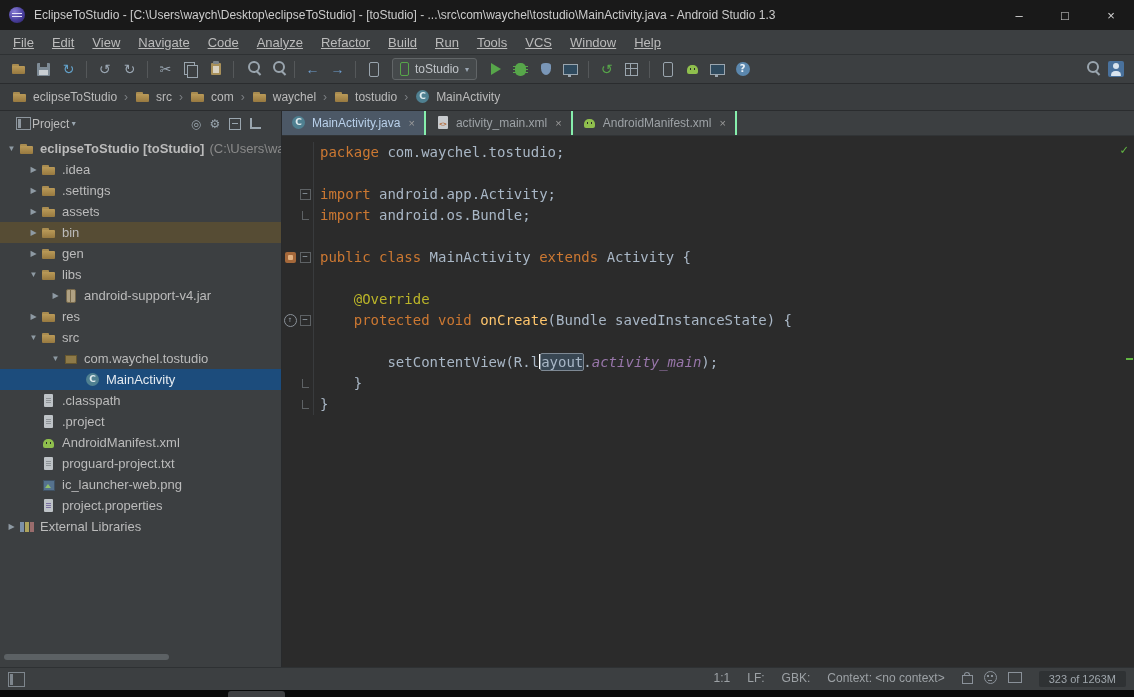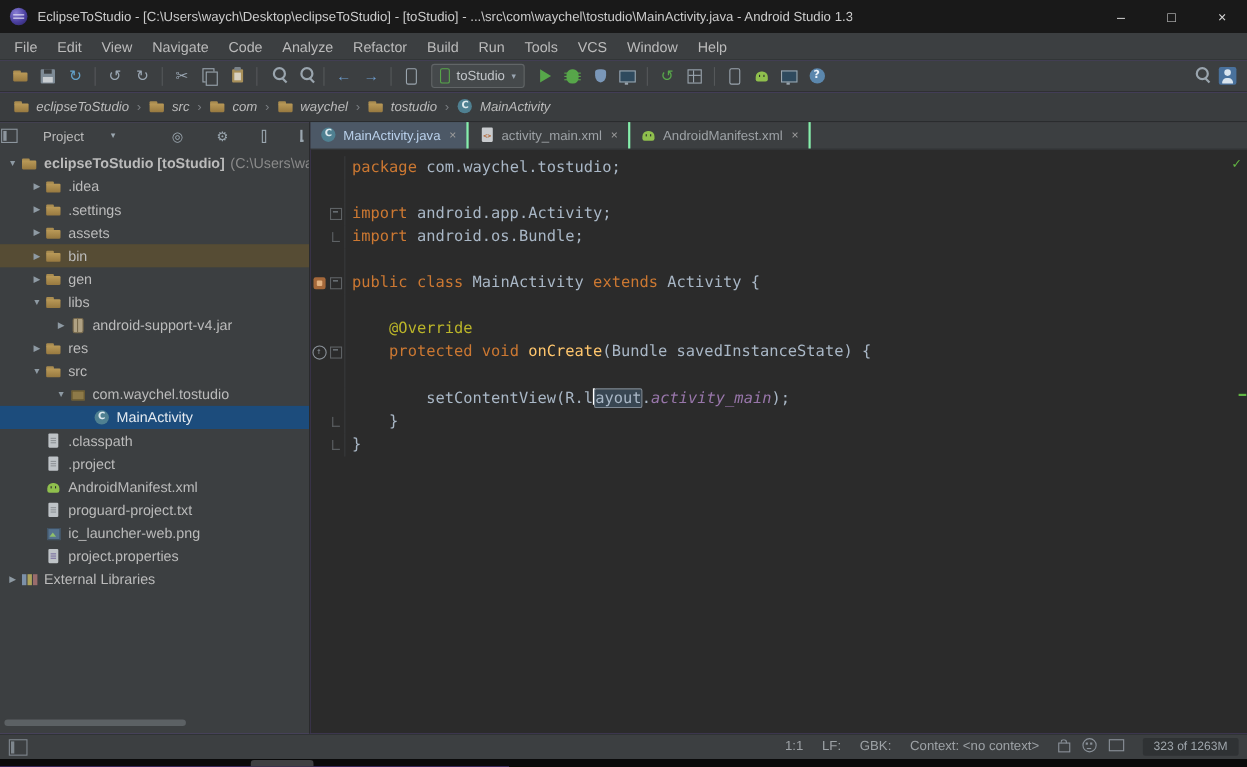--- a/index.html
+++ b/index.html
@@ -10,21 +10,21 @@
   .titlebar{height:30px;flex:none;background:#191919;display:flex;align-items:center;padding-left:9px;font-size:12px;color:#CCCCCC;}
   .app-icon{width:16px;height:16px;border-radius:50%;flex:none;margin-right:9px;position:relative;
             background:radial-gradient(circle at 35% 30%, #8A7FD6, #4A3F9E 55%, #2A2260);}
   .app-icon::after{content:"";position:absolute;left:3px;top:6px;width:10px;height:1px;background:#E6E3F6;box-shadow:0 3px 0 #E6E3F6;}
   .titlebar-title{white-space:nowrap;overflow:hidden;}
   .win-controls{margin-left:auto;display:flex;height:100%;flex:none;}
   .win-btn{width:46px;display:flex;align-items:center;justify-content:center;color:#D6D6D6;font-size:13px;}
 
   
   .menubar{height:24px;flex:none;display:flex;align-items:center;padding-left:4px;font-size:13px;background:#3C3F41;border-bottom:1px solid #2E3133;}
-  .menu-item{padding:3px 9px;border-radius:2px;}
+  .menu-item{padding:3px 9px;border-radius:2px;text-decoration:underline;}
 
   
   .toolbar{height:28px;flex:none;display:flex;align-items:center;padding:0 6px;background:#3C3F41;border-bottom:1px solid #2A2C2E;}
   .tb{width:25px;height:22px;display:flex;align-items:center;justify-content:center;border-radius:3px;flex:none;}
   .tb-sep{width:1px;height:17px;background:#55585A;margin:0 5px;flex:none;}
   .glyph{font-size:14px;line-height:1;color:#9AA6B2;}
   .g-sync{color:#63A1C9;}.g-teal{color:#6E9ECF;}.g-green{color:#57A64A;}
   .tb-right{margin-left:auto;display:flex;align-items:center;}
 
   .run-combo{height:20px;display:flex;align-items:center;gap:6px;background:#45494B;border:1px solid #616567;border-radius:3px;
@@ -55,27 +55,27 @@
   .s-grid::after{content:"";position:absolute;top:0;bottom:0;left:4px;width:1px;background:#9AA5AE;}
   .s-droid{width:11px;height:9px;background:#8FBF4D;border-radius:5px 5px 2px 2px;position:relative;}
   .s-droid::after{content:"";position:absolute;left:3px;top:3px;width:1px;height:2px;background:#2B2B2B;box-shadow:4px 0 0 #2B2B2B;}
   .s-help{width:14px;height:14px;border-radius:50%;background:#5B87AD;color:#EAF1F8;font:bold 10px/14px "DejaVu Sans",sans-serif;text-align:center;}
   .s-avatar{width:16px;height:16px;background:#49719C;border-radius:2px;position:relative;}
   .s-avatar::before{content:"";position:absolute;left:5px;top:2px;width:6px;height:6px;border-radius:50%;background:#D9E4EE;}
   .s-avatar::after{content:"";position:absolute;left:3px;bottom:1px;width:10px;height:5px;border-radius:5px 5px 1px 1px;background:#D9E4EE;}
 
   
   .crumbbar{height:26px;flex:none;display:flex;align-items:center;padding:0 9px;font-size:12px;background:#3A3D3F;border-bottom:1px solid #2A2C2E;}
-  .crumb{display:flex;align-items:center;gap:5px;padding:1px 3px;font-style:italic;}
+  .crumb{display:flex;align-items:center;gap:5px;padding:1px 3px;}
   .crumb-sep{color:#7B7F83;margin:0 4px;font-size:12px;}
 
   
   .main{flex:1;display:flex;min-height:0;}
   .project-panel{width:281px;flex:none;background:#3C3F41;border-right:1px solid #282A2C;display:flex;flex-direction:column;position:relative;overflow:hidden;}
-  .panel-header{height:25px;flex:none;display:flex;align-items:center;gap:23px;padding:0 1px;font-size:12px;}
+  .panel-header{height:25px;flex:none;display:flex;align-items:center;gap:1px;padding:0 16px;font-size:12px;}
   .ph-win-icon{width:13px;height:11px;border:1px solid #8D969E;position:relative;flex:none;}
   .ph-win-icon::before{content:"";position:absolute;left:1px;top:1px;bottom:1px;width:3px;background:#8D969E;}
   .ph-caret{font-size:7px;color:#9AA6AF;}
   .ph-spacer{flex:1;}
   .ph-ic{width:18px;text-align:center;color:#9AA6AF;font-size:12px;flex:none;}
   .ph-collapse{width:10px;height:10px;border:1px solid #9AA6AF;position:relative;margin:0 4px;}
   .ph-collapse::after{content:"";position:absolute;left:2px;right:2px;top:4px;height:1px;background:#9AA6AF;}
   .ph-hide{width:9px;height:9px;border-left:2px solid #9AA6AF;border-bottom:2px solid #9AA6AF;margin:0 4px;}
 
   .tree{flex:1;overflow:hidden;font-size:13px;padding-top:2px;}

